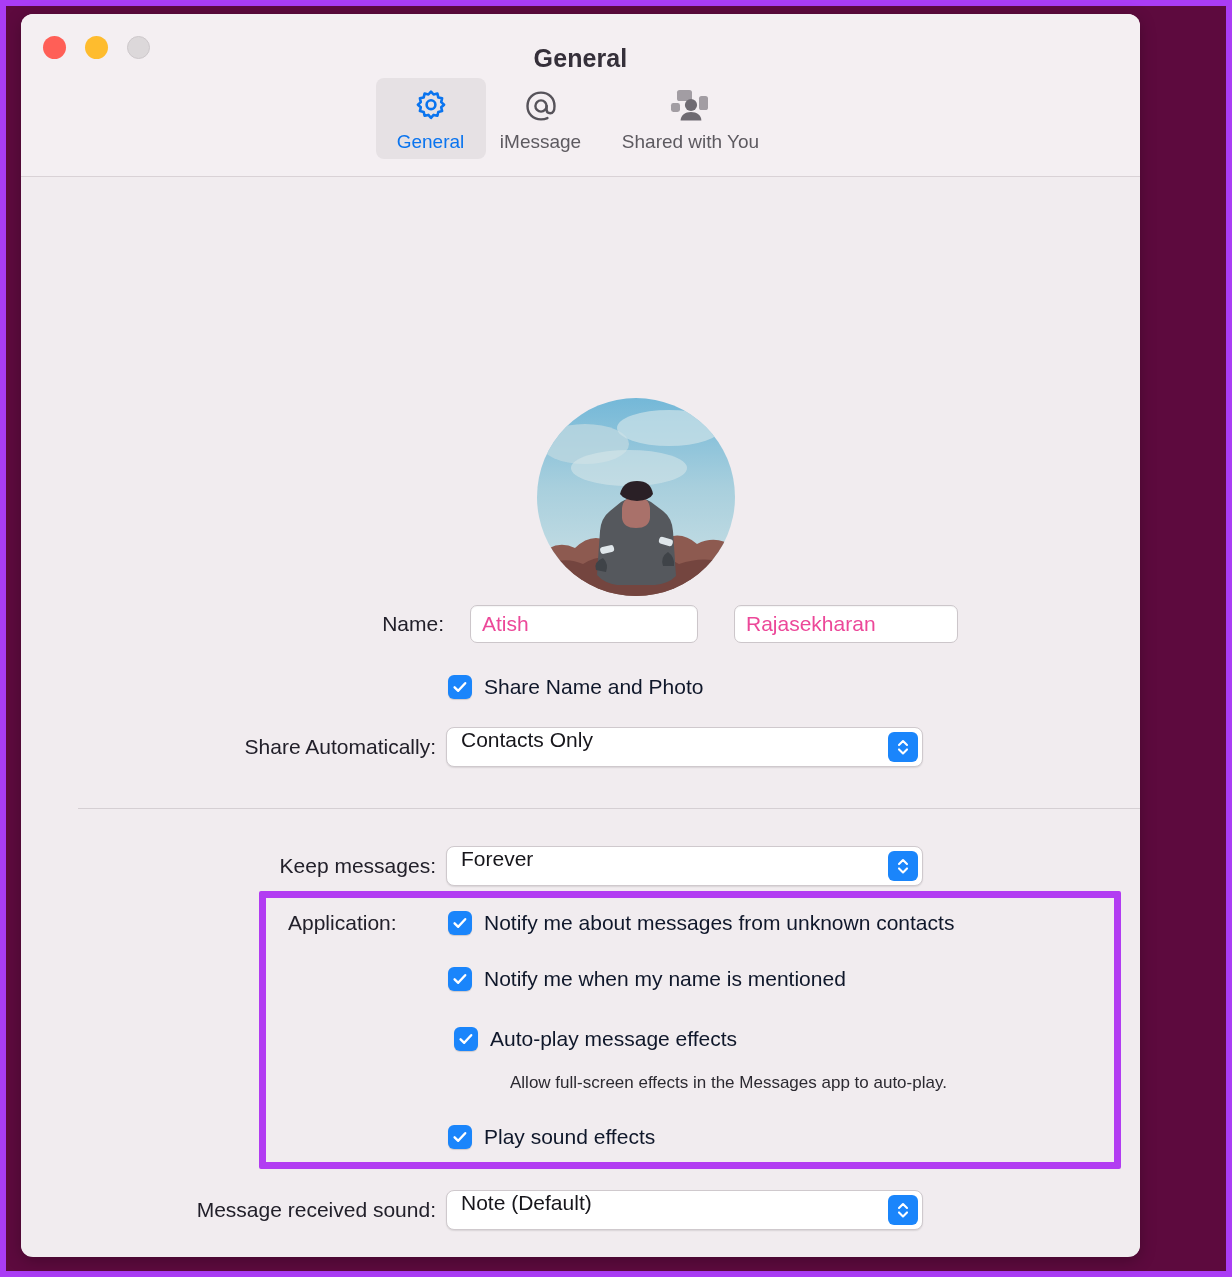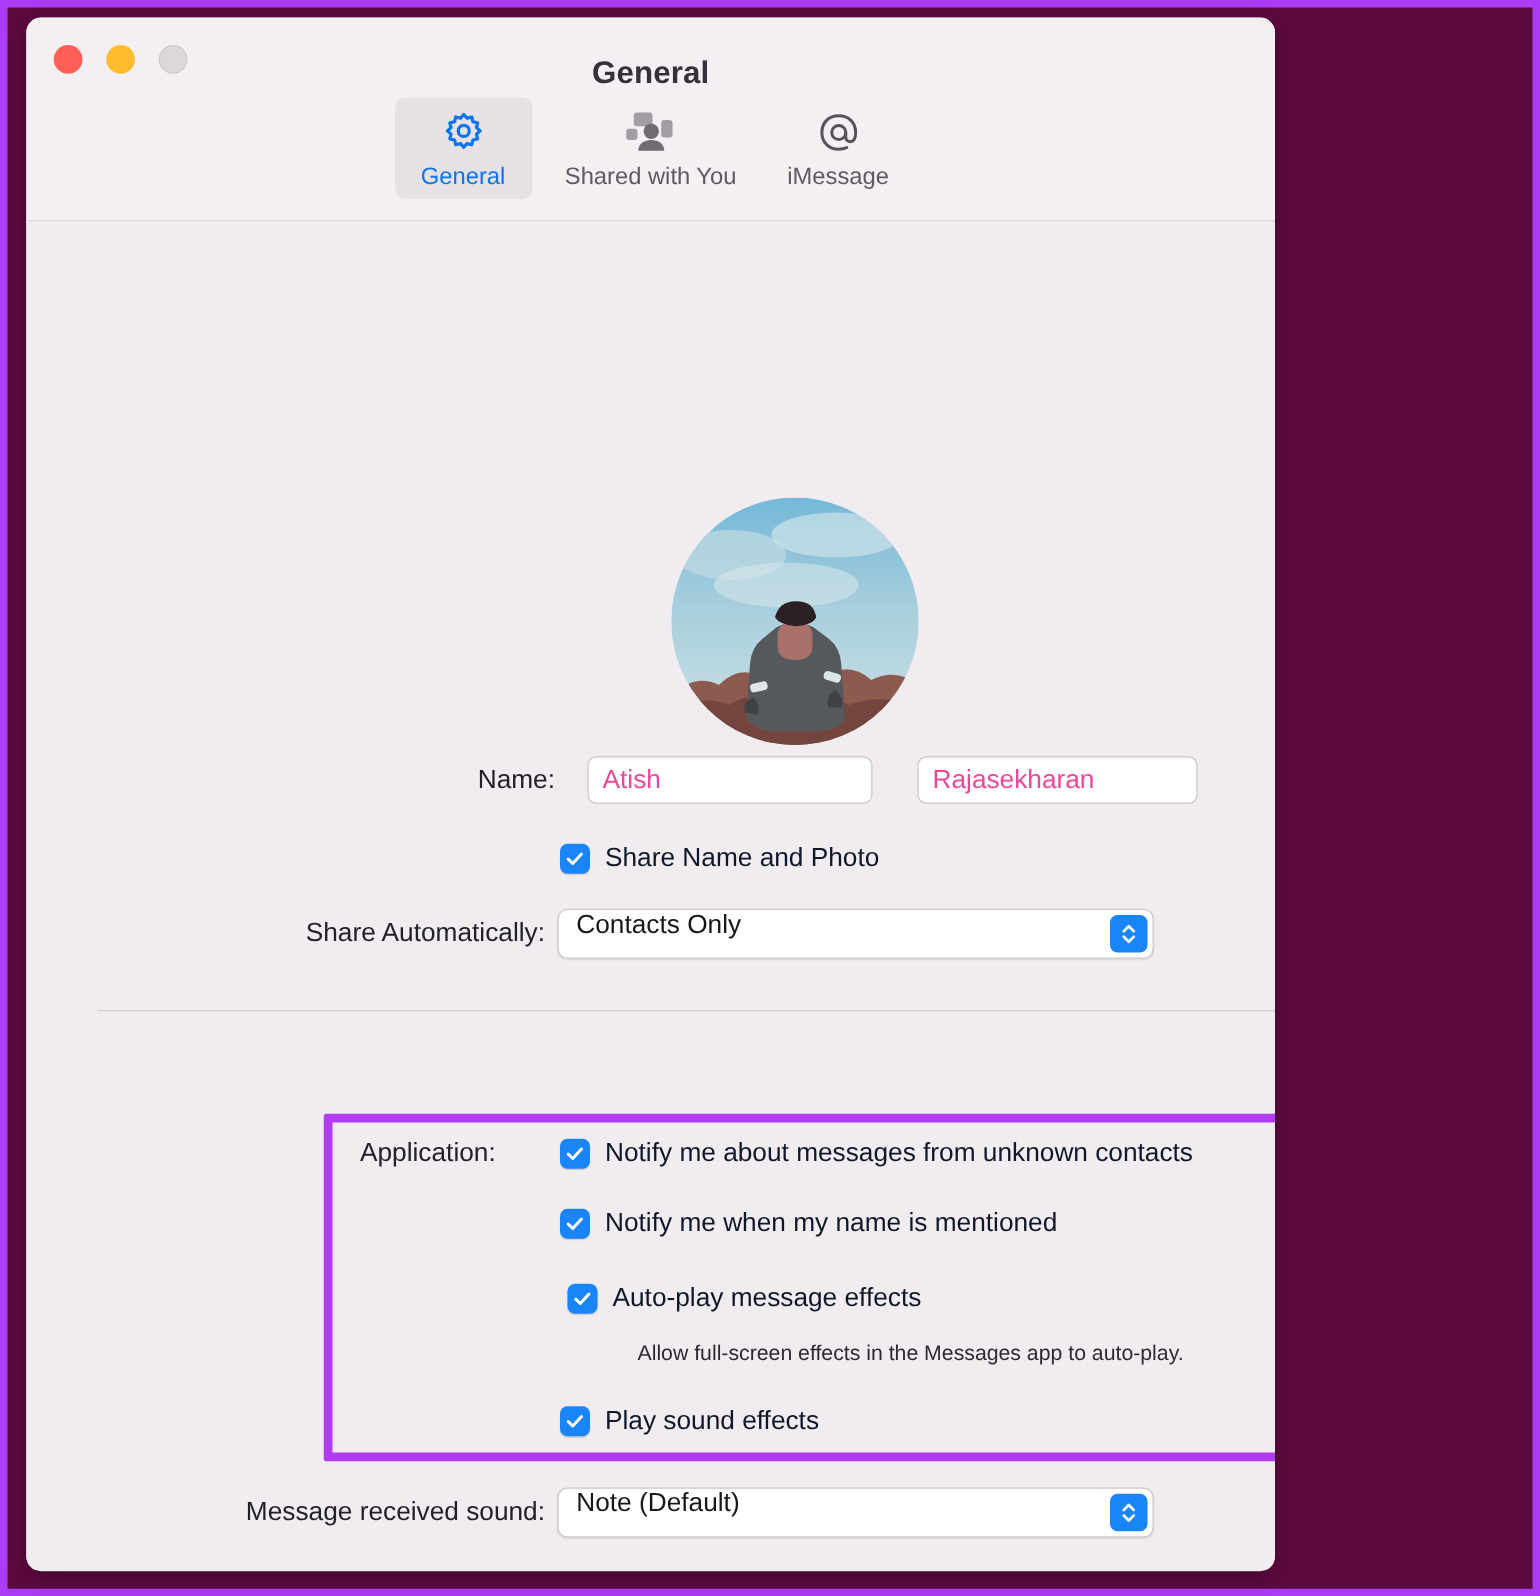--- a/index.html
+++ b/index.html
@@ -22,21 +22,21 @@
     inset: 6px;
     background: #5d0a3e;            
     overflow: hidden;
   }
 
   
   .window {
     position: absolute;
     left: 21px;
     top: 14px;
-    width: 999px;
+    width: 1119px;
     height: 1243px;
     background: #f1ecef;
     border-radius: 12px;
     box-shadow: 0 4px 16px rgba(0,0,0,.25);
     overflow: hidden;
   }
 
   
   .titlebar {
     position: relative;
@@ -218,47 +218,47 @@
       <div class="tab active">
         <span class="ico">
           <svg width="40" height="40" viewBox="0 0 40 40">
             <g fill="none" stroke="#0a74ef" stroke-width="2.6" stroke-linejoin="round">
               <path d="M20 5.6 22.6 8.5 26.4 7.6 27.3 11.4 31.1 12.3 30.2 16.1 33.1 18.7 30.2 21.3 31.1 25.1 27.3 26 26.4 29.8 22.6 28.9 20 31.8 17.4 28.9 13.6 29.8 12.7 26 8.9 25.1 9.8 21.3 6.9 18.7 9.8 16.1 8.9 12.3 12.7 11.4 13.6 7.6 17.4 8.5 Z"></path>
               <circle cx="20" cy="18.7" r="4.4"></circle>
             </g>
           </svg>
         </span>
         <span class="tlabel">General</span>
+      </div>
+
+      <div class="tab">
+        <span class="ico">
+          <svg width="40" height="40" viewBox="0 0 40 40">
+            <g fill="none" stroke="#56535a" stroke-width="2.4" stroke-linecap="round">
+              <circle cx="20" cy="20" r="5.6"></circle>
+              <path d="M25.6 20v3.6c0 2.4 1.6 3.7 3.6 3.7 2.6 0 4.3-2.6 4.3-7.3 0-8-5.6-13.4-13.5-13.4S6.5 12 6.5 20 12.1 33.4 20 33.4c2.4 0 4.6-.45 6.4-1.3"></path>
+            </g>
+          </svg>
+        </span>
+        <span class="tlabel">iMessage</span>
       </div>
 
       <div class="tab wide">
         <span class="ico">
           <svg width="46" height="40" viewBox="0 0 46 40">
             <g fill="#6f6b72">
               <rect x="9" y="4" width="15" height="11" rx="2.6" opacity=".62"></rect>
               <rect x="31" y="10" width="9" height="14" rx="2.6" opacity=".62"></rect>
               <rect x="3" y="17" width="9" height="9" rx="2.4" opacity=".62"></rect>
               <circle cx="23" cy="19" r="6.1"></circle>
               <path d="M12.6 34.5c0-5.5 4.7-8.6 10.4-8.6s10.4 3.1 10.4 8.6z"></path>
             </g>
           </svg>
         </span>
         <span class="tlabel">Shared with You</span>
-      </div>
-
-      <div class="tab">
-        <span class="ico">
-          <svg width="40" height="40" viewBox="0 0 40 40">
-            <g fill="none" stroke="#56535a" stroke-width="2.4" stroke-linecap="round">
-              <circle cx="20" cy="20" r="5.6"></circle>
-              <path d="M25.6 20v3.6c0 2.4 1.6 3.7 3.6 3.7 2.6 0 4.3-2.6 4.3-7.3 0-8-5.6-13.4-13.5-13.4S6.5 12 6.5 20 12.1 33.4 20 33.4c2.4 0 4.6-.45 6.4-1.3"></path>
-            </g>
-          </svg>
-        </span>
-        <span class="tlabel">iMessage</span>
       </div>
 
     </div>
   </div>
 
   <div class="content">
 
     <div class="avatar">
       <svg width="198" height="198" viewBox="0 0 198 198">
         <defs>
@@ -311,20 +311,34 @@
                 <path d="M4 8 L8 4 L12 8"></path>
                 <path d="M4 12.4 L8 16.4 L12 12.4"></path>
               </g>
             </svg>
         </span>
       </div>
     </div>
 
     <div class="divider"></div>
 
+    <div class="row" style="left:211px; top:669px;">
+      <span class="lbl" style="width:204px; margin-right:10px;">Keep messages:</span>
+      <div class="popup" style="width:477px;">
+        <span>Forever</span>
+        <span class="chev">
+          <svg width="16" height="20" viewBox="0 0 16 20">
+              <g fill="none" stroke="#fff" stroke-width="2.1" stroke-linecap="round" stroke-linejoin="round">
+                <path d="M4 8 L8 4 L12 8"></path>
+                <path d="M4 12.4 L8 16.4 L12 12.4"></path>
+              </g>
+            </svg>
+        </span>
+      </div>
+    </div>
 
     <div class="row" style="left:267px; top:734px;">
       <span class="lbl">Application:</span>
     </div>
 
     <div class="row cbrow" style="left:427px; top:734px;">
       <span class="cb">
         <svg width="16" height="16" viewBox="0 0 16 16">
             <path d="M2.6 8.3 L6.2 11.8 L13.2 4.2" fill="none" stroke="#fff" stroke-width="2.4" stroke-linecap="round" stroke-linejoin="round"></path>
           </svg>

